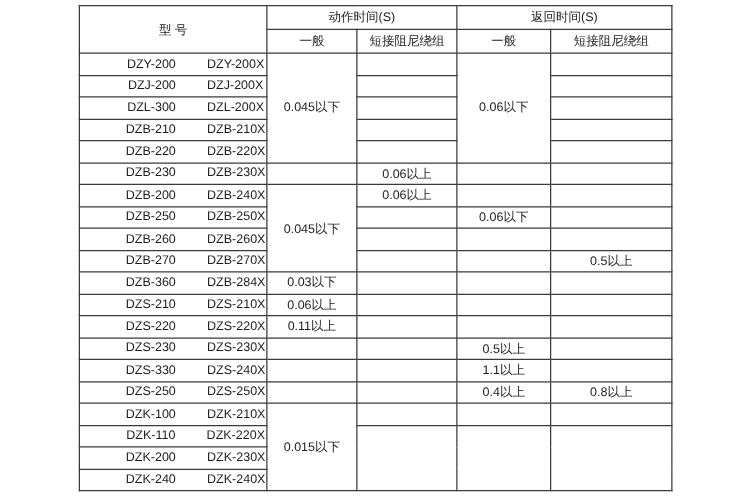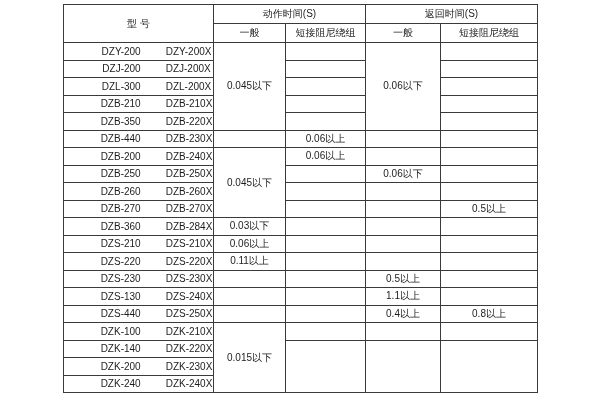--- a/index.html
+++ b/index.html
@@ -87,26 +87,26 @@
             <td class="model-cell"><span>DZL-300</span><span>DZL-200X</span></td>
             <td></td>
             <td></td>
           </tr>
           <tr>
             <td class="model-cell"><span>DZB-210</span><span>DZB-210X</span></td>
             <td></td>
             <td></td>
           </tr>
           <tr>
-            <td class="model-cell"><span>DZB-350</span><span>DZB-220X</span></td>
+            <td class="model-cell"><span>DZB-220</span><span>DZB-220X</span></td>
             <td></td>
             <td></td>
           </tr>
           <tr>
-            <td class="model-cell"><span>DZB-440</span><span>DZB-230X</span></td>
+            <td class="model-cell"><span>DZB-230</span><span>DZB-230X</span></td>
             <td></td>
             <td>0.06以上</td>
             <td></td>
             <td></td>
           </tr>
           <tr>
             <td class="model-cell"><span>DZB-200</span><span>DZB-240X</span></td>
             <td rowspan="4">0.045以下</td>
             <td>0.06以上</td>
             <td></td>
@@ -152,42 +152,42 @@
             <td></td>
           </tr>
           <tr>
             <td class="model-cell"><span>DZS-230</span><span>DZS-230X</span></td>
             <td></td>
             <td></td>
             <td>0.5以上</td>
             <td></td>
           </tr>
           <tr>
-            <td class="model-cell"><span>DZS-130</span><span>DZS-240X</span></td>
+            <td class="model-cell"><span>DZS-330</span><span>DZS-240X</span></td>
             <td></td>
             <td></td>
             <td>1.1以上</td>
             <td></td>
           </tr>
           <tr>
-            <td class="model-cell"><span>DZS-440</span><span>DZS-250X</span></td>
+            <td class="model-cell"><span>DZS-250</span><span>DZS-250X</span></td>
             <td></td>
             <td></td>
             <td>0.4以上</td>
             <td>0.8以上</td>
           </tr>
           <tr>
             <td class="model-cell"><span>DZK-100</span><span>DZK-210X</span></td>
             <td rowspan="4">0.015以下</td>
             <td></td>
             <td></td>
             <td></td>
           </tr>
           <tr>
-            <td class="model-cell"><span>DZK-140</span><span>DZK-220X</span></td>
+            <td class="model-cell"><span>DZK-110</span><span>DZK-220X</span></td>
             <td rowspan="3"></td>
             <td rowspan="3"></td>
             <td rowspan="3"></td>
           </tr>
           <tr>
             <td class="model-cell"><span>DZK-200</span><span>DZK-230X</span></td>
           </tr>
           <tr>
             <td class="model-cell"><span>DZK-240</span><span>DZK-240X</span></td>
           </tr>

